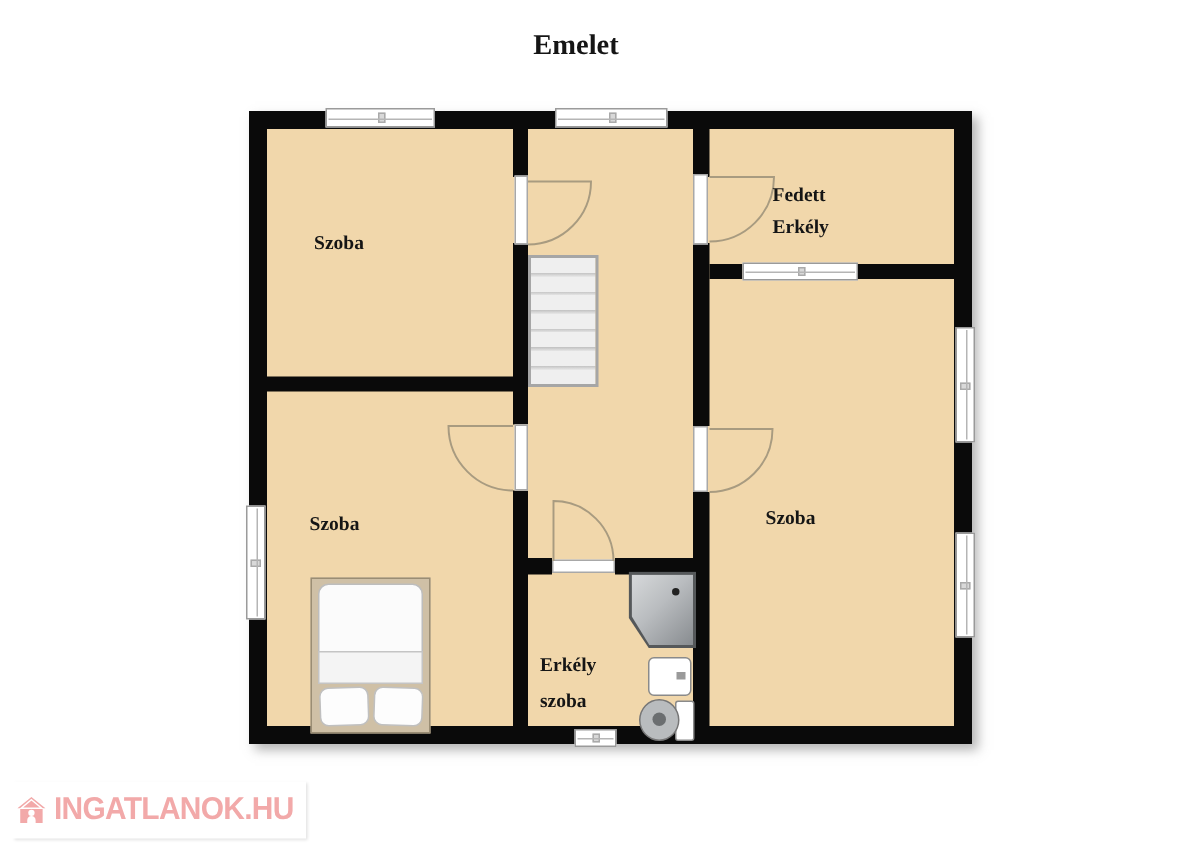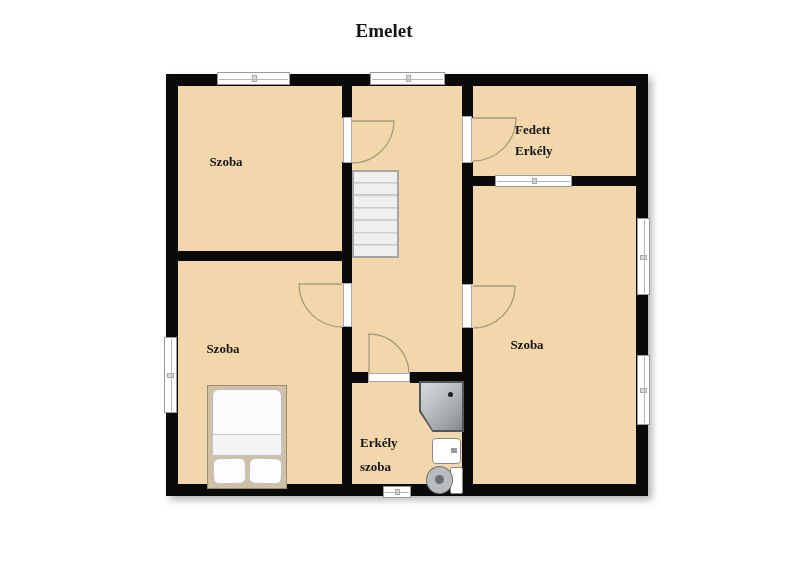--- a/index.html
+++ b/index.html
@@ -145,14 +145,23 @@
   <div class="abs lbl center" style="left:467px; top:338px; width:120px;">Szoba</div>
   <div class="abs lbl" style="left:515px; top:119px; line-height:21px;">
     <div>Fedett</div>
     <div>Erkély</div>
   </div>
   <div class="abs lbl" style="left:360px; top:431px; line-height:24px;">
     <div>Erkély</div>
     <div>szoba</div>
   </div>
 
+  <div class="abs" id="watermark">
+    <svg width="32" height="32" viewBox="0 0 32 32">
+      <path d="M16,2 L31,14 L28,14 L28,30 L4,30 L4,14 L1,14 Z" fill="#F2A9A9"></path>
+      <path d="M16,5 L27,14 L5,14 Z" fill="#F2A9A9" stroke="#ffffff" stroke-width="1.6"></path>
+      <circle cx="16" cy="19" r="3.4" fill="#ffffff"></circle>
+      <path d="M11.5,30 L11.5,27 A4.5,4.5 0 0 1 20.5,27 L20.5,30 Z" fill="#ffffff"></path>
+    </svg>
+    <span id="brand-text">INGATLANOK.HU</span>
+  </div>
 
 </div>
 
 </body></html>

